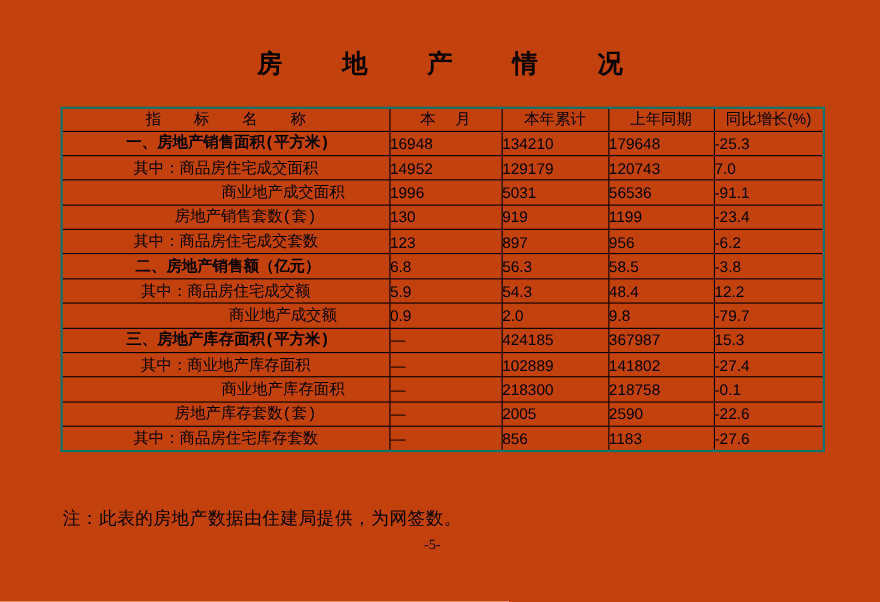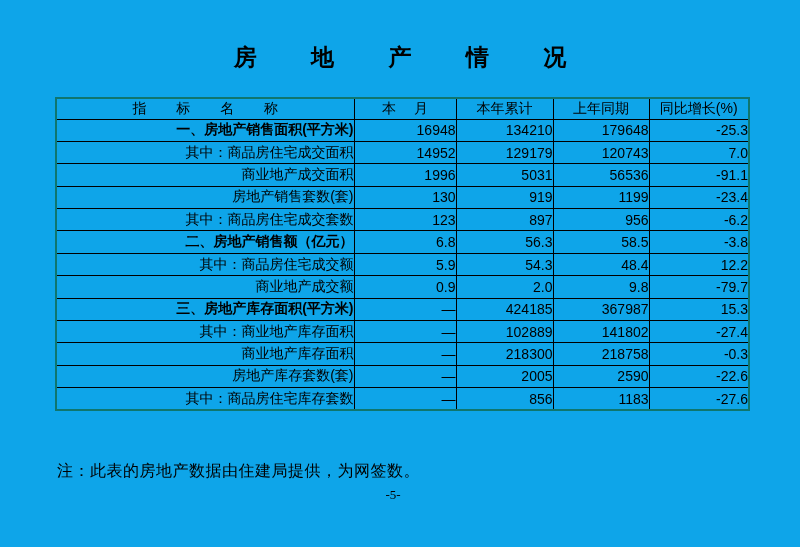--- a/index.html
+++ b/index.html
@@ -7,21 +7,21 @@
     margin: 0; padding: 0;
     width: 800px; height: 547px;
     background: #ffffff;
     color: #000000;
     font-family: "Liberation Serif", serif;
     overflow: hidden;
   }
   .page {
     position: relative;
     width: 800px; height: 547px;
-    background: #0ea5e9;
+    background: #c2410c;
   }
   .title {
     position: absolute;
     top: 42px; left: 0; width: 100%;
     margin: 0;
     text-align: center;
     font-size: 23px;
     font-weight: 700;
     letter-spacing: 24px;
     text-indent: 24px;
@@ -46,25 +46,24 @@
   thead th {
     height: 21px;
     font-weight: normal;
     text-align: center;
     font-family: "Liberation Sans", "DejaVu Sans", sans-serif;
   }
   .th-name  { letter-spacing: 13px; text-indent: 13px; }
   .th-month { letter-spacing: 7px;  text-indent: 7px; }
   tbody tr { height: 22.4px; }
   td.num {
-    text-align: right;
     padding-right: 9px;
     font-family: "Liberation Sans", "DejaVu Sans", sans-serif;
   }
-  td.label { text-align: right; font-family: Liberation Sans, sans-serif; }
+  td.label { text-align: center; font-family: Liberation Mono, monospace; }
   td.label.section { padding-left: 4px;  font-weight: 700; }
   td.label.plain   { padding-left: 36px; }
   td.label.qizhong { }
   td.label.sub     { padding-left: 104px; }
   .footnote {
     position: absolute;
     left: 57px; top: 461px;
     font-size: 16px;
     letter-spacing: 0.5px;
     font-family: "Liberation Serif", serif;
@@ -170,21 +169,21 @@
           <td class="num">—</td>
           <td class="num">102889</td>
           <td class="num">141802</td>
           <td class="num">-27.4</td>
         </tr>
         <tr>
           <td class="label sub">商业地产库存面积</td>
           <td class="num">—</td>
           <td class="num">218300</td>
           <td class="num">218758</td>
-          <td class="num">-0.3</td>
+          <td class="num">-0.1</td>
         </tr>
         <tr>
           <td class="label plain">房地产库存套数(套)</td>
           <td class="num">—</td>
           <td class="num">2005</td>
           <td class="num">2590</td>
           <td class="num">-22.6</td>
         </tr>
         <tr>
           <td class="label qizhong">其中：商品房住宅库存套数</td>

